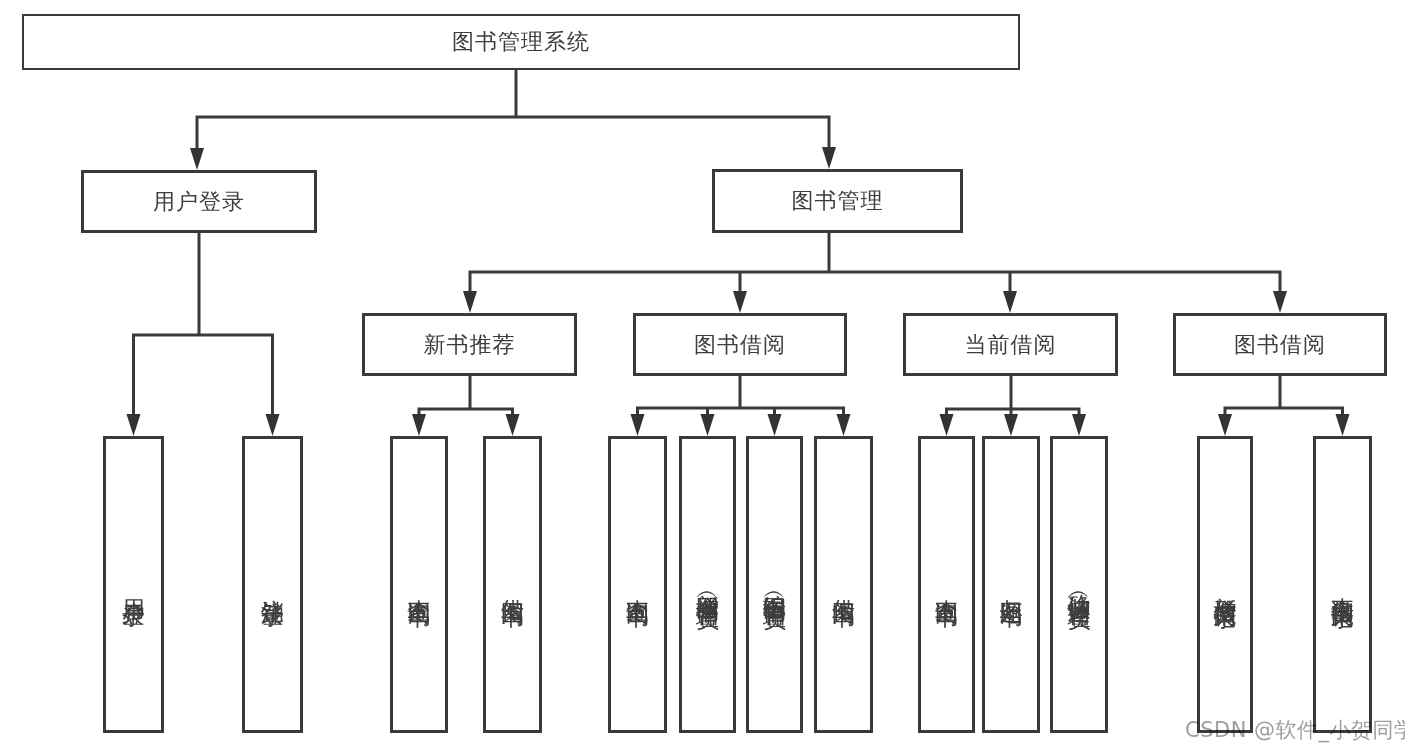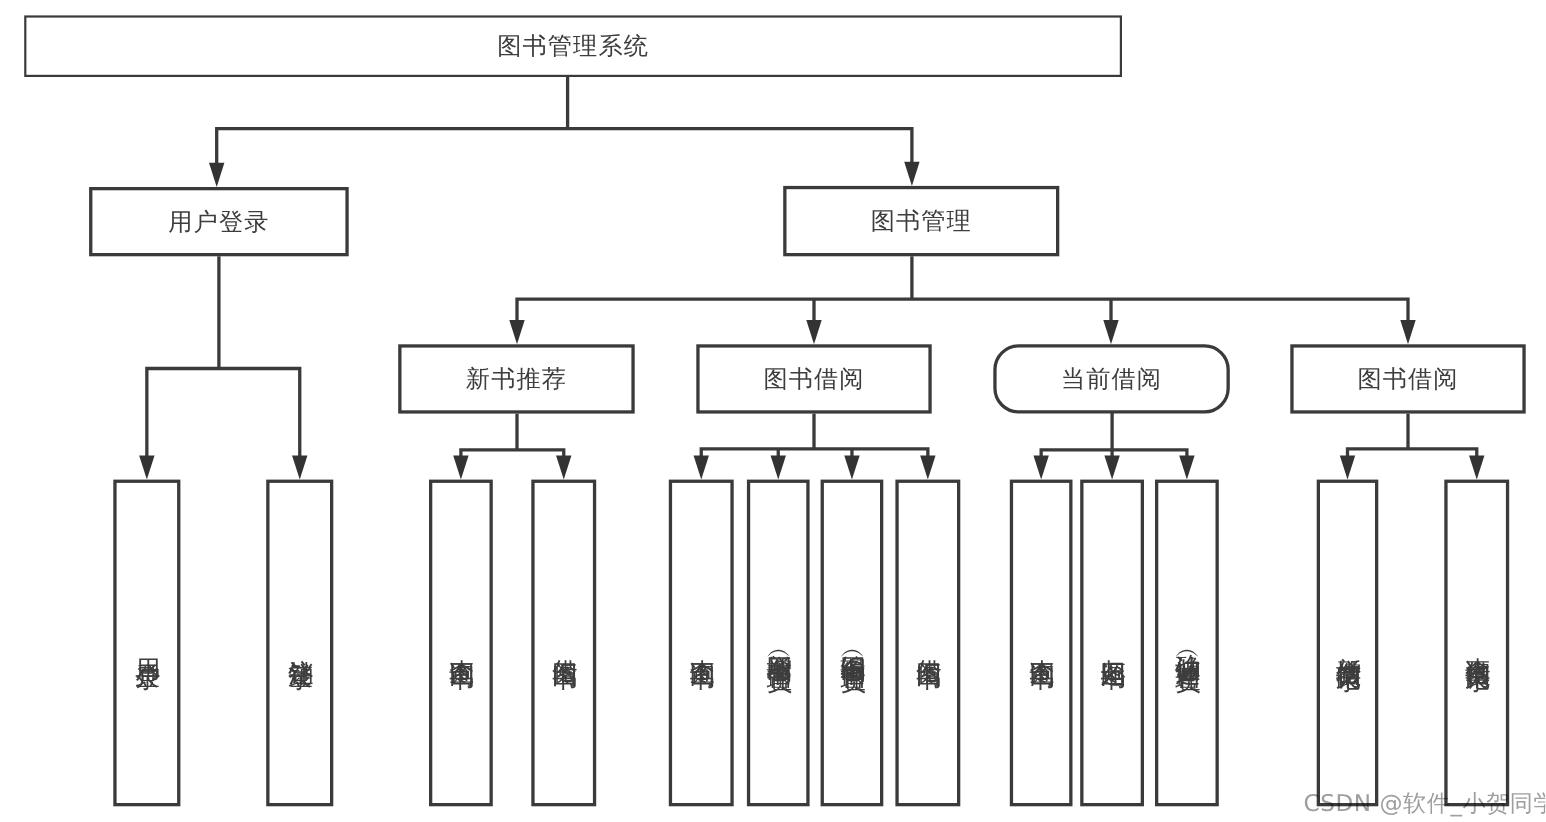--- a/index.html
+++ b/index.html
@@ -66,21 +66,21 @@
       </g>
   </svg>
 
   <div class="node h root" style="left:22px;top:14px;width:998px;height:56px;">图书管理系统</div>
 
   <div class="node h" style="left:81px;top:170px;width:236px;height:63px;">用户登录</div>
   <div class="node h" style="left:712px;top:169px;width:251px;height:64px;">图书管理</div>
 
   <div class="node h" style="left:362px;top:313px;width:215px;height:63px;">新书推荐</div>
   <div class="node h" style="left:633px;top:313px;width:214px;height:63px;">图书借阅</div>
-  <div class="node h" style="left:903px;top:313px;width:215px;height:63px;border-radius:23px;">当前借阅</div>
+  <div class="node h" style="left:903px;top:313px;width:215px;height:63px;">当前借阅</div>
   <div class="node h" style="left:1173px;top:313px;width:214px;height:63px;">图书借阅</div>
 
   <div class="node v" style="left:103px;top:436px;width:61px;height:297px;">用户登录</div>
   <div class="node v" style="left:242px;top:436px;width:61px;height:297px;">注销登录</div>
 
   <div class="node v" style="left:390px;top:436px;width:58px;height:297px;">查询图书</div>
   <div class="node v" style="left:483px;top:436px;width:59px;height:297px;">借阅图书</div>
 
   <div class="node v" style="left:608px;top:436px;width:59px;height:297px;">查询图书</div>
   <div class="node v" style="left:679px;top:436px;width:57px;height:297px;">新增图书（管理员）</div>

